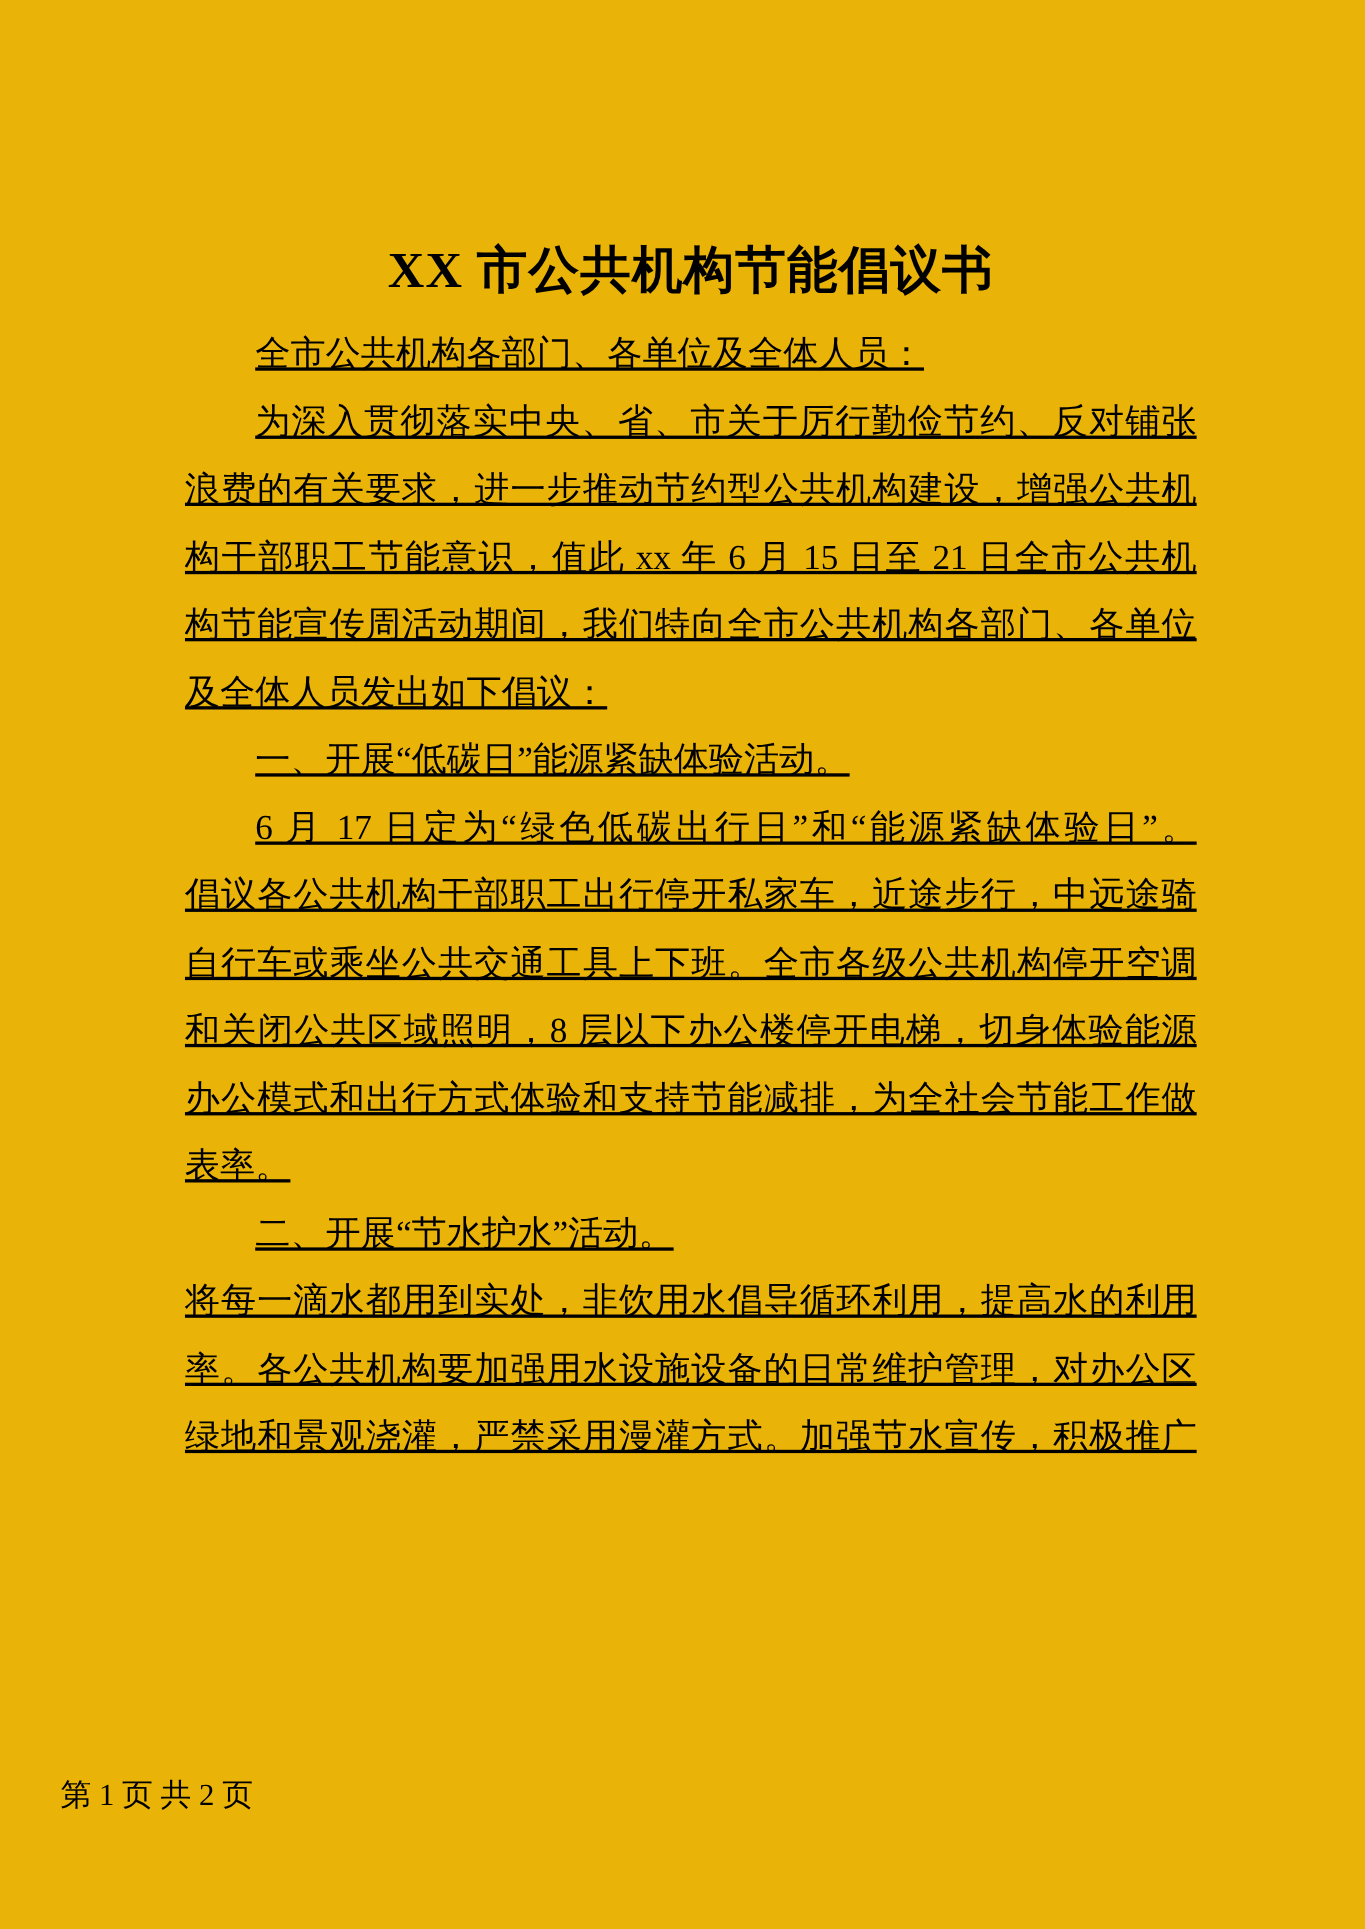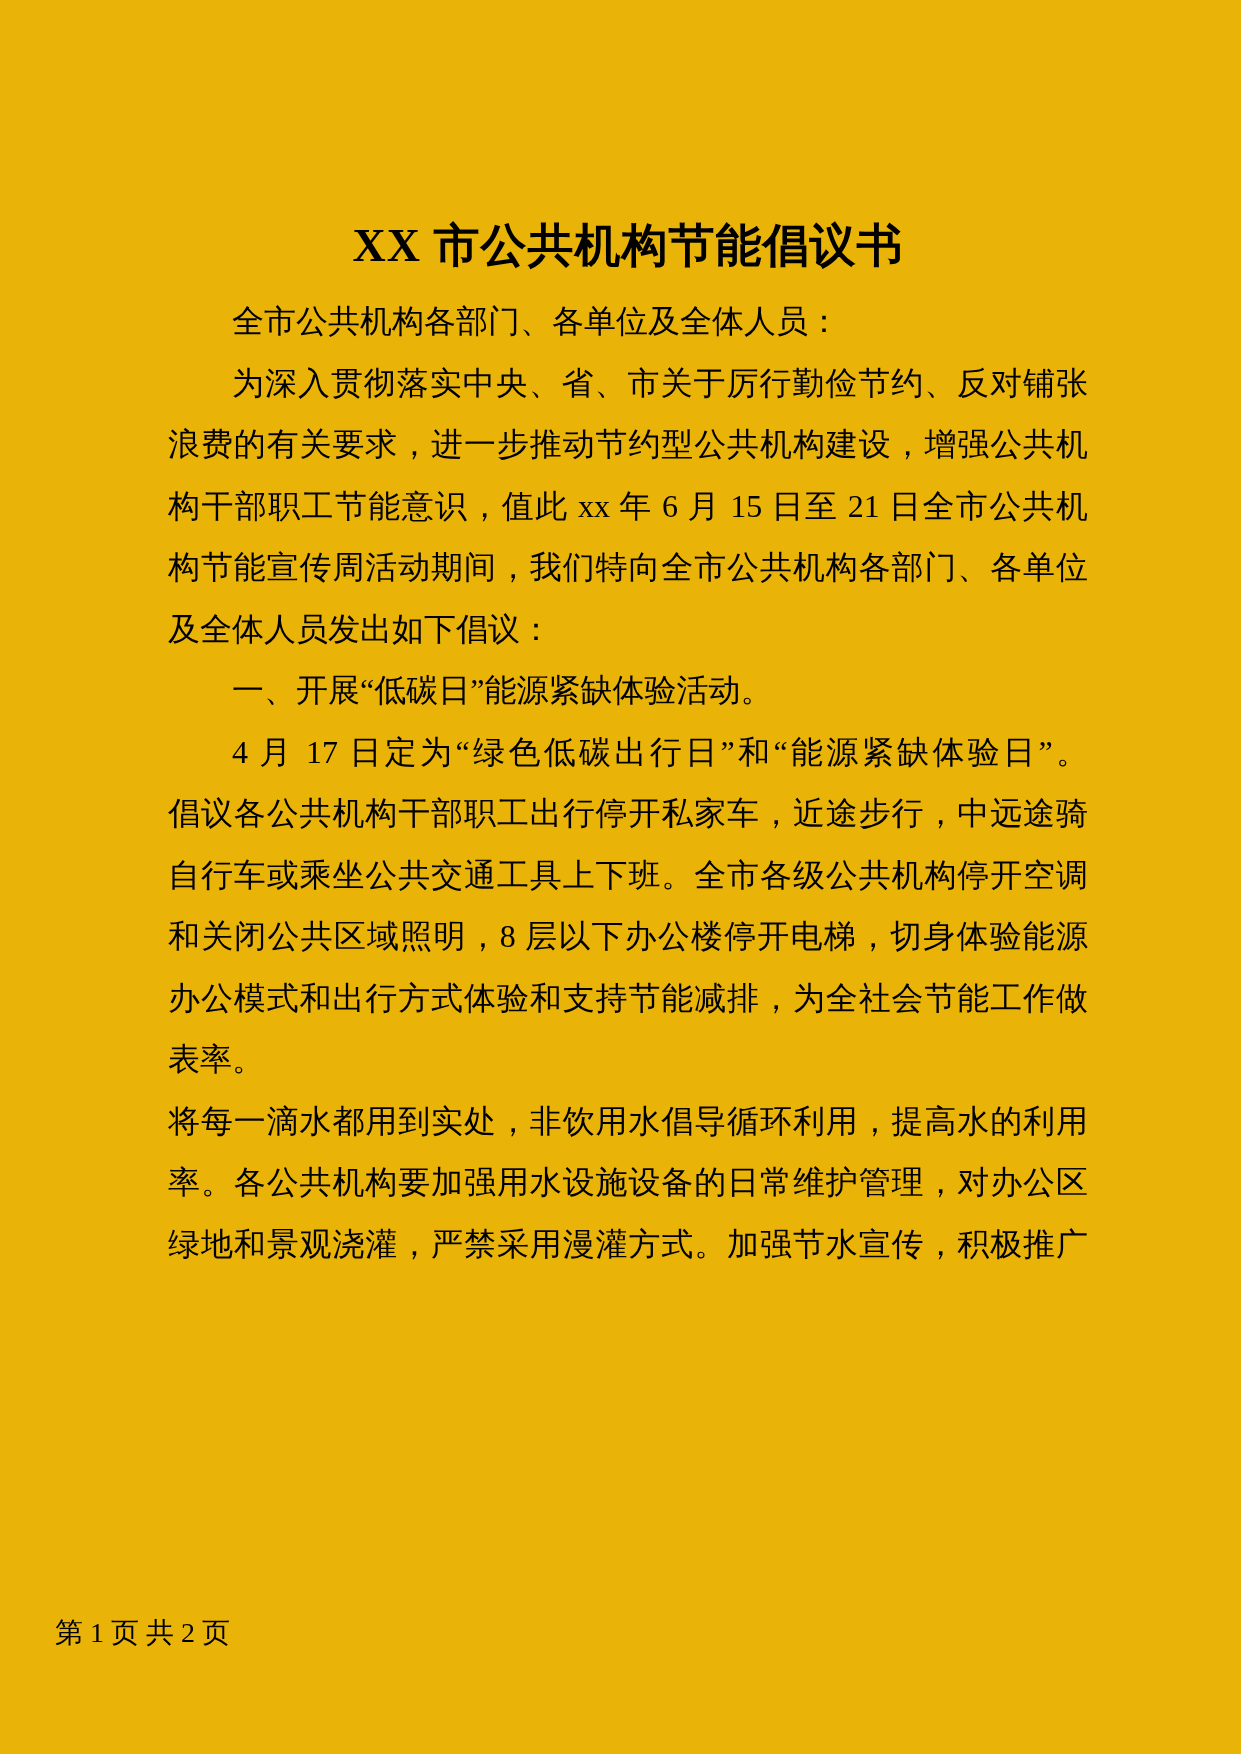--- a/index.html
+++ b/index.html
@@ -23,20 +23,21 @@
     font-weight: 700;
     line-height: 68px;
     text-align: center;
     letter-spacing: 1px;
     color: #000000;
     margin-bottom: 11px;
     white-space: nowrap;
   }
   .doc-body {
     width: 920px;
+    text-decoration: underline;
   }
   .line {
     font-size: 32px;
     line-height: 61.5px;
     color: #000000;
     text-align: justify;
     text-align-last: left;
     white-space: normal;
     overflow: hidden;
     height: 61.5px;
@@ -68,25 +69,26 @@
 
   <div class="doc-body">
 
   <div class="line indent">全市公共机构各部门、各单位及全体人员：</div>
       <div class="line indent full">为深入贯彻落实中央、省、市关于厉行勤俭节约、反对铺张</div>
       <div class="line full">浪费的有关要求，进一步推动节约型公共机构建设，增强公共机</div>
       <div class="line full">构干部职工节能意识，值此 xx 年 6 月 15 日至 21 日全市公共机</div>
       <div class="line full">构节能宣传周活动期间，我们特向全市公共机构各部门、各单位</div>
       <div class="line">及全体人员发出如下倡议：</div>
       <div class="line indent">一、开展“低碳日”能源紧缺体验活动。</div>
-      <div class="line indent full">4 月 17 日定为“绿色低碳出行日”和“能源紧缺体验日”。</div>
+      <div class="line indent full">6 月 17 日定为“绿色低碳出行日”和“能源紧缺体验日”。</div>
       <div class="line full">倡议各公共机构干部职工出行停开私家车，近途步行，中远途骑</div>
       <div class="line full">自行车或乘坐公共交通工具上下班。全市各级公共机构停开空调</div>
       <div class="line full">和关闭公共区域照明，8 层以下办公楼停开电梯，切身体验能源</div>
       <div class="line full">办公模式和出行方式体验和支持节能减排，为全社会节能工作做</div>
       <div class="line">表率。</div>
+      <div class="line indent">二、开展“节水护水”活动。</div>
       <div class="line full">将每一滴水都用到实处，非饮用水倡导循环利用，提高水的利用</div>
       <div class="line full">率。各公共机构要加强用水设施设备的日常维护管理，对办公区</div>
       <div class="line full">绿地和景观浇灌，严禁采用漫灌方式。加强节水宣传，积极推广</div>
     </div>
 
   <div class="page-footer">第 1 页 共 2 页</div>
 </div>
 
 </body></html>

